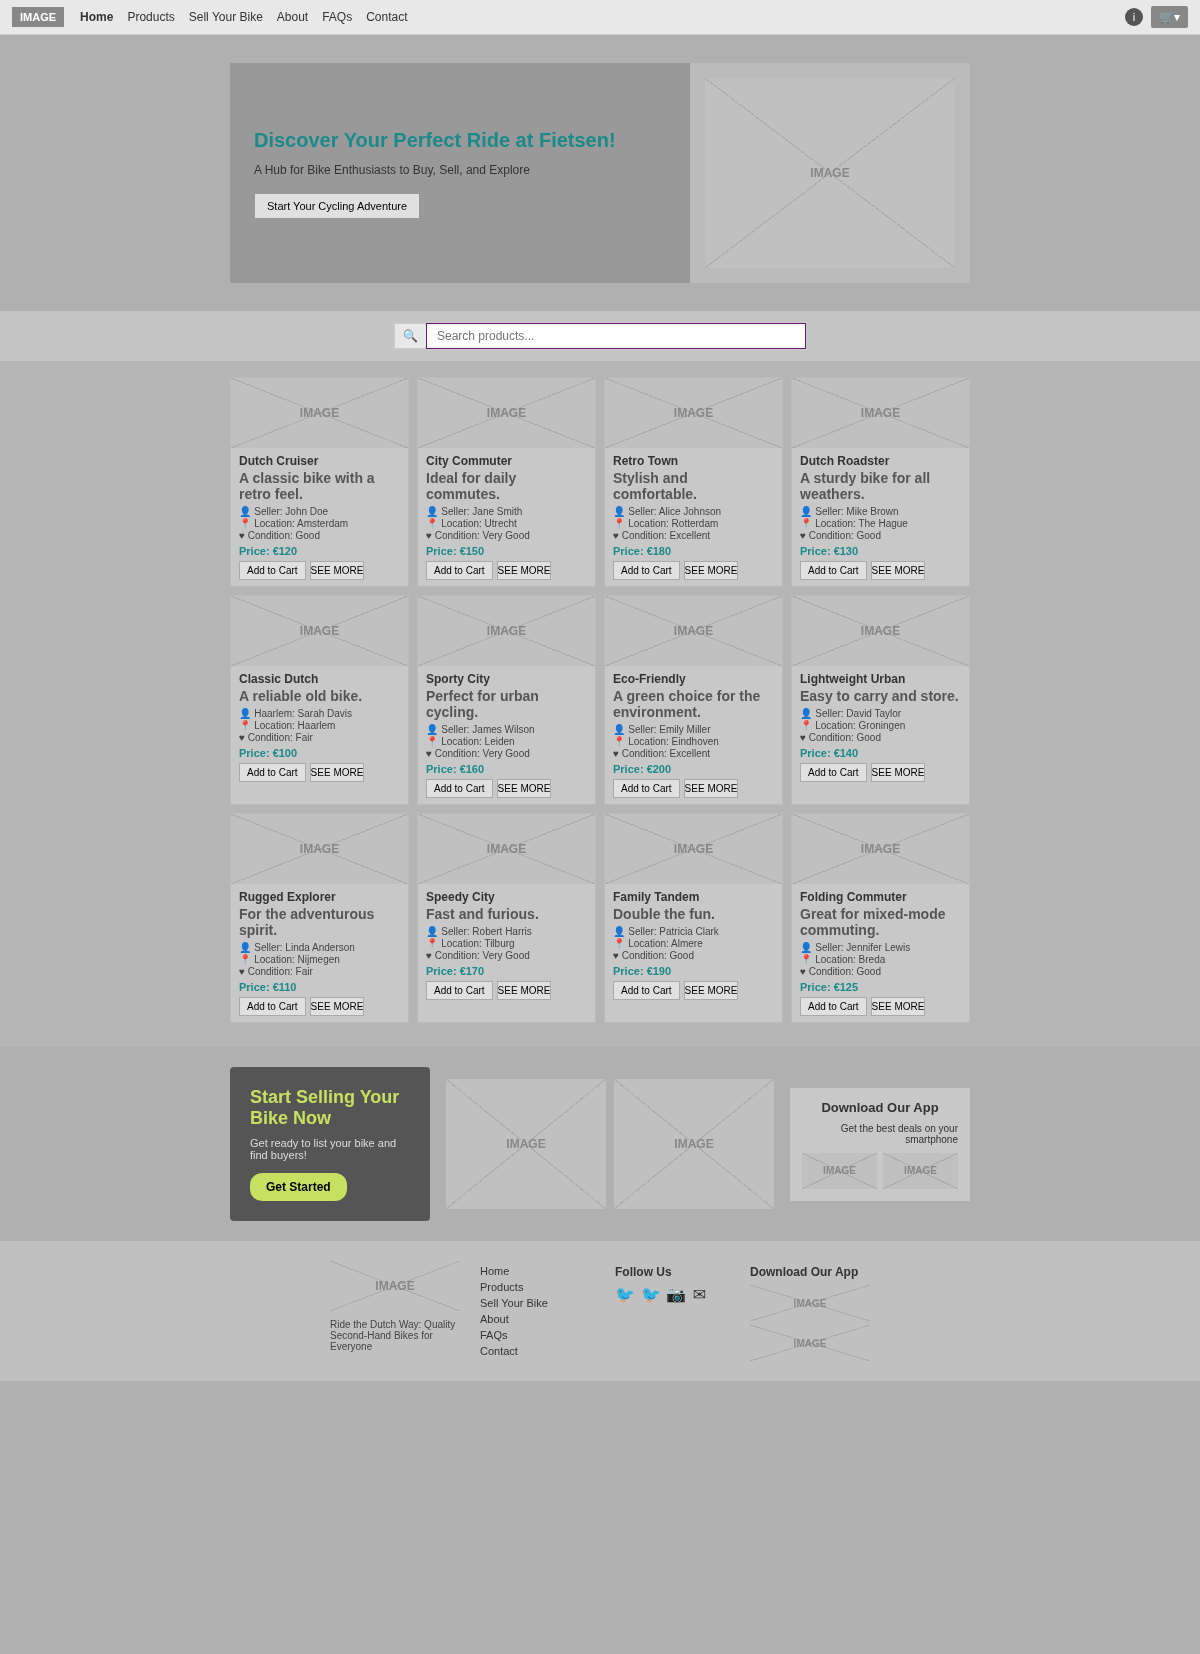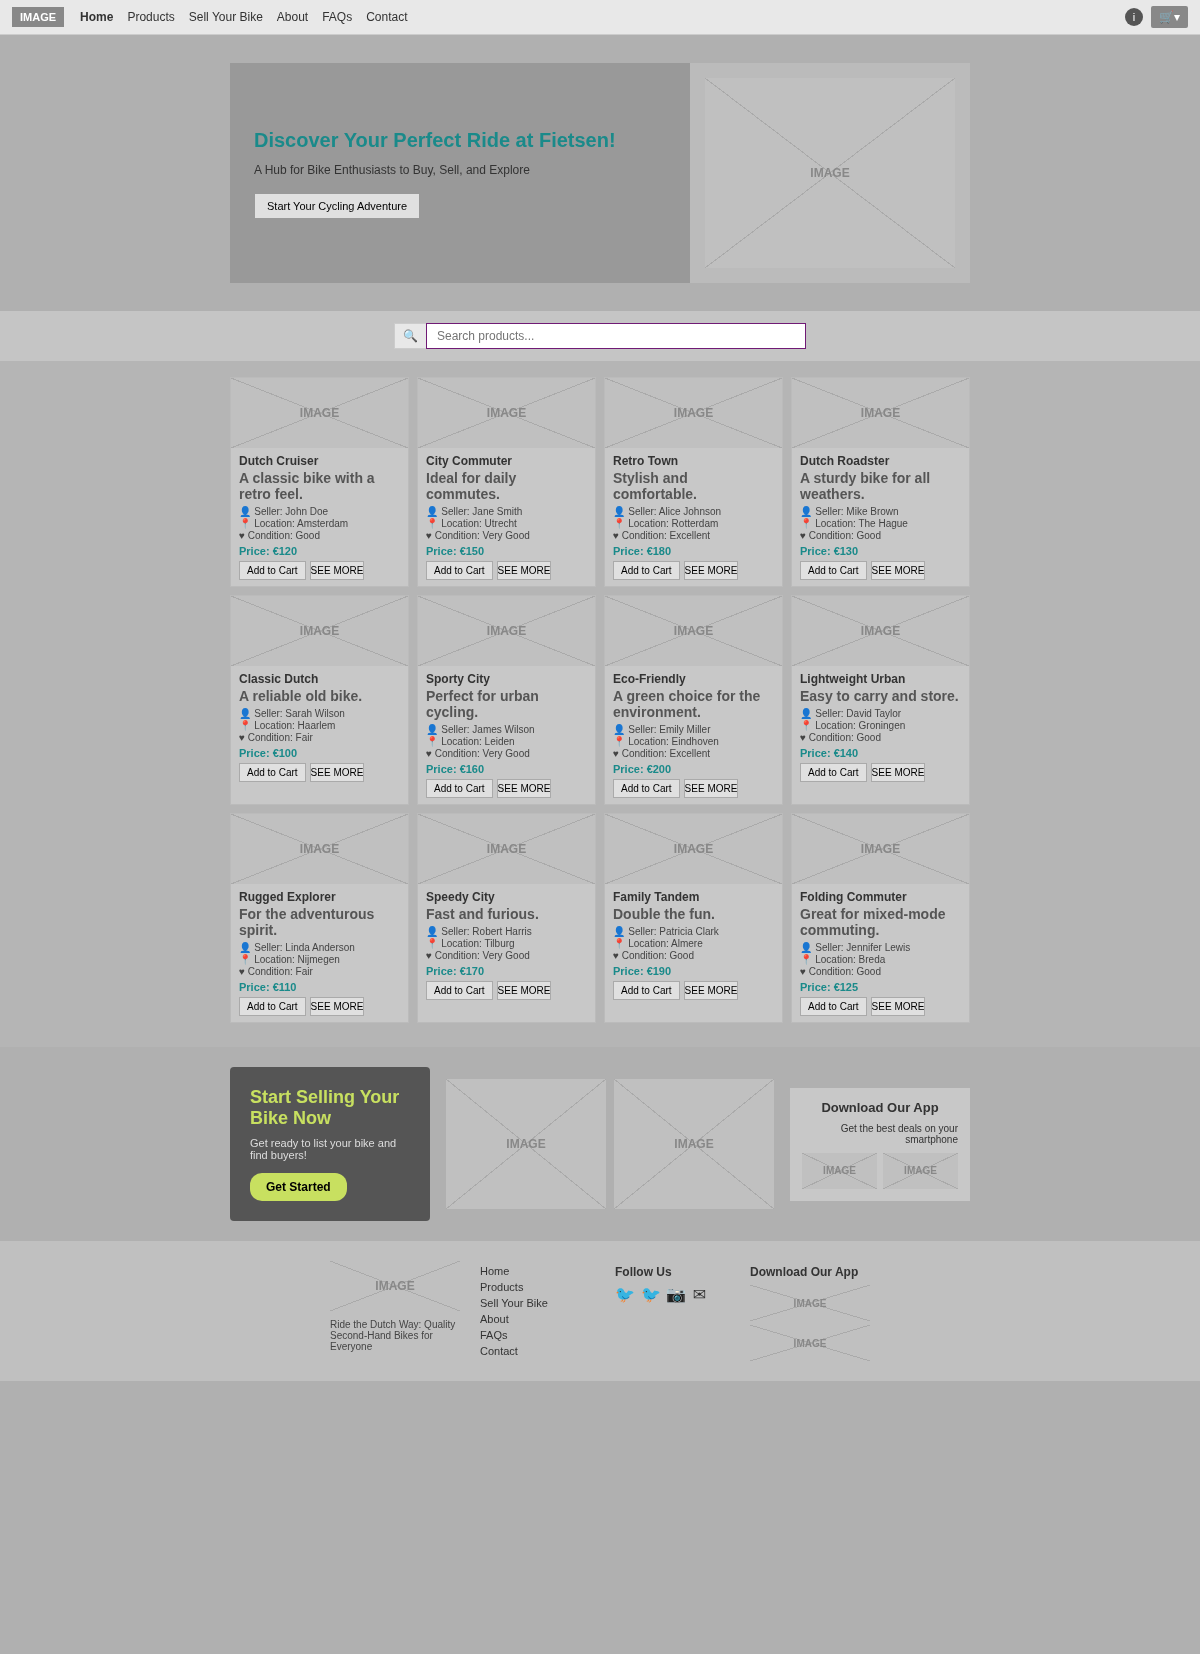--- a/index.html
+++ b/index.html
@@ -478,21 +478,21 @@
     </div>
       </div>
       <div class="grid-row">
         <div class="product-card">
       <div class="img-box card-img">
         <span class="img-box-label">IMAGE</span>
       </div>
       <div class="card-body">
         <div class="card-title">Classic Dutch</div>
         <div class="card-desc">A reliable old bike.</div>
-        <div class="card-meta">👤 Seller: Sarah Wilson</div>
+        <div class="card-meta">👤 Haarlem: Sarah Davis</div>
         <div class="card-meta">📍 Location: Haarlem</div>
         <div class="card-meta">♥ Condition: Fair</div>
         <div class="card-price">Price: €100</div>
         <div class="card-actions">
           <button class="btn-cart">Add to Cart</button>
           <button class="btn-see">SEE MORE</button>
         </div>
       </div>
     </div>
         <div class="product-card">

